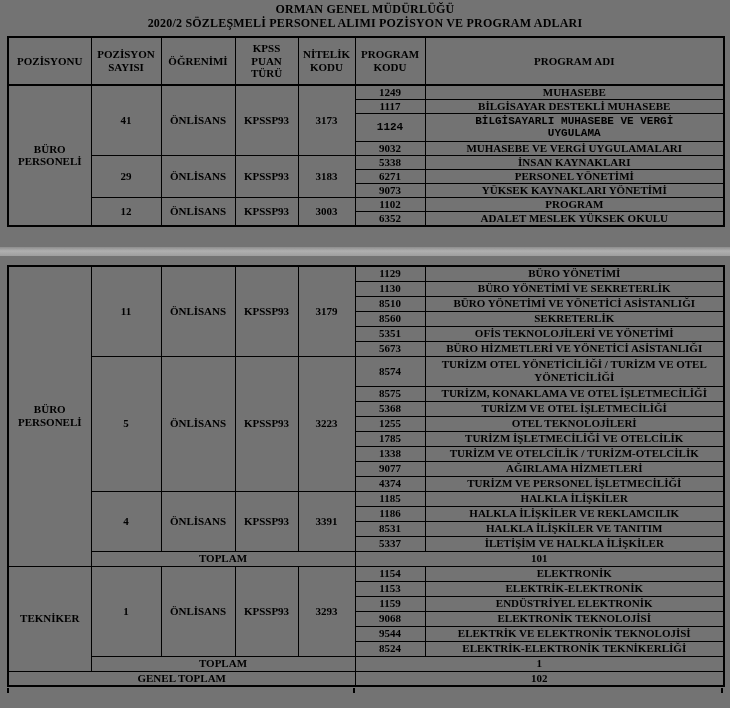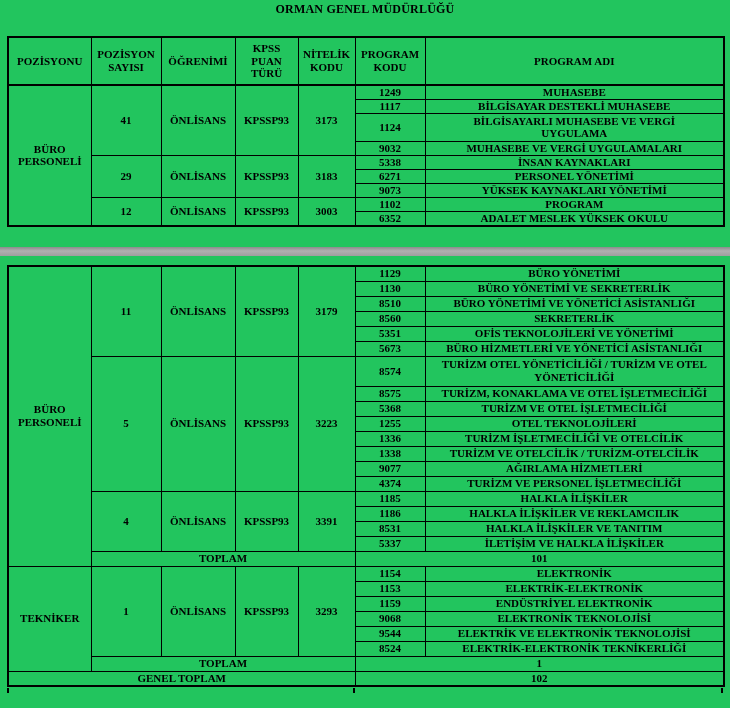--- a/index.html
+++ b/index.html
@@ -1,21 +1,21 @@
 <!DOCTYPE html>
 <html><head>
 <meta charset="utf-8">
 <style>
   * { margin: 0; padding: 0; box-sizing: border-box; }
   html, body { background: #ffffff; }
   #page {
     position: relative;
     width: 730px;
     height: 708px;
-    background: #22c55e;
+    background: #737373;
     overflow: hidden;
     font-family: "Liberation Serif", serif;
     color: #000;
   }
   .title {
     position: absolute;
     left: 0;
     width: 730px;
     text-align: center;
     font-weight: bold;
@@ -46,21 +46,21 @@
     text-align: center;
     vertical-align: middle;
     padding: 0 2px;
     white-space: pre-line;
     line-height: 1.18;
     overflow: hidden;
   }
   .doc-table thead td { border-bottom: 2px solid #000; }
   .header-row { height: 48px; }
   #doc-table-1 tr.prow  { height: 14px; }
-  #doc-table-1 tr.prow2 { height: 28px; }
+  #doc-table-1 tr.prow2 { height: 28px; font-family: Liberation Mono, monospace; }
   #doc-table-2 tr.prow  { height: 15px; }
   #doc-table-2 tr.prow2 { height: 30px; }
 
   .gray-bar {
     position: absolute;
     left: 0;
     top: 247px;
     width: 730px;
     height: 9px;
     background: linear-gradient(180deg, #8d8d8d 0%, #b0b0b0 45%, #9e9e9e 100%);
@@ -74,20 +74,21 @@
   }
   .stub-left  { left: 7px; }
   .stub-mid   { left: 353px; }
   .stub-right { left: 721px; }
 </style>
 </head>
 <body>
 
 <div id="page">
   <div class="title t1">ORMAN GENEL MÜDÜRLÜĞÜ</div>
+  <div class="title t2">2020/2 SÖZLEŞMELİ PERSONEL ALIMI POZİSYON VE PROGRAM ADLARI</div>
 
   <table class="doc-table" id="doc-table-1">
       <colgroup>
         <col style="width: 83px;">
         <col style="width: 70px;">
         <col style="width: 74px;">
         <col style="width: 63px;">
         <col style="width: 57px;">
         <col style="width: 70px;">
         <col style="width: 299px;">
@@ -221,21 +222,21 @@
         </tr>
         <tr class="prow">
           <td>5368</td>
           <td>TURİZM VE OTEL İŞLETMECİLİĞİ</td>
         </tr>
         <tr class="prow">
           <td>1255</td>
           <td>OTEL TEKNOLOJİLERİ</td>
         </tr>
         <tr class="prow">
-          <td>1336</td>
+          <td>1785</td>
           <td>TURİZM İŞLETMECİLİĞİ VE OTELCİLİK</td>
         </tr>
         <tr class="prow">
           <td>1338</td>
           <td>TURİZM VE OTELCİLİK / TURİZM-OTELCİLİK</td>
         </tr>
         <tr class="prow">
           <td>9077</td>
           <td>AĞIRLAMA HİZMETLERİ</td>
         </tr>

